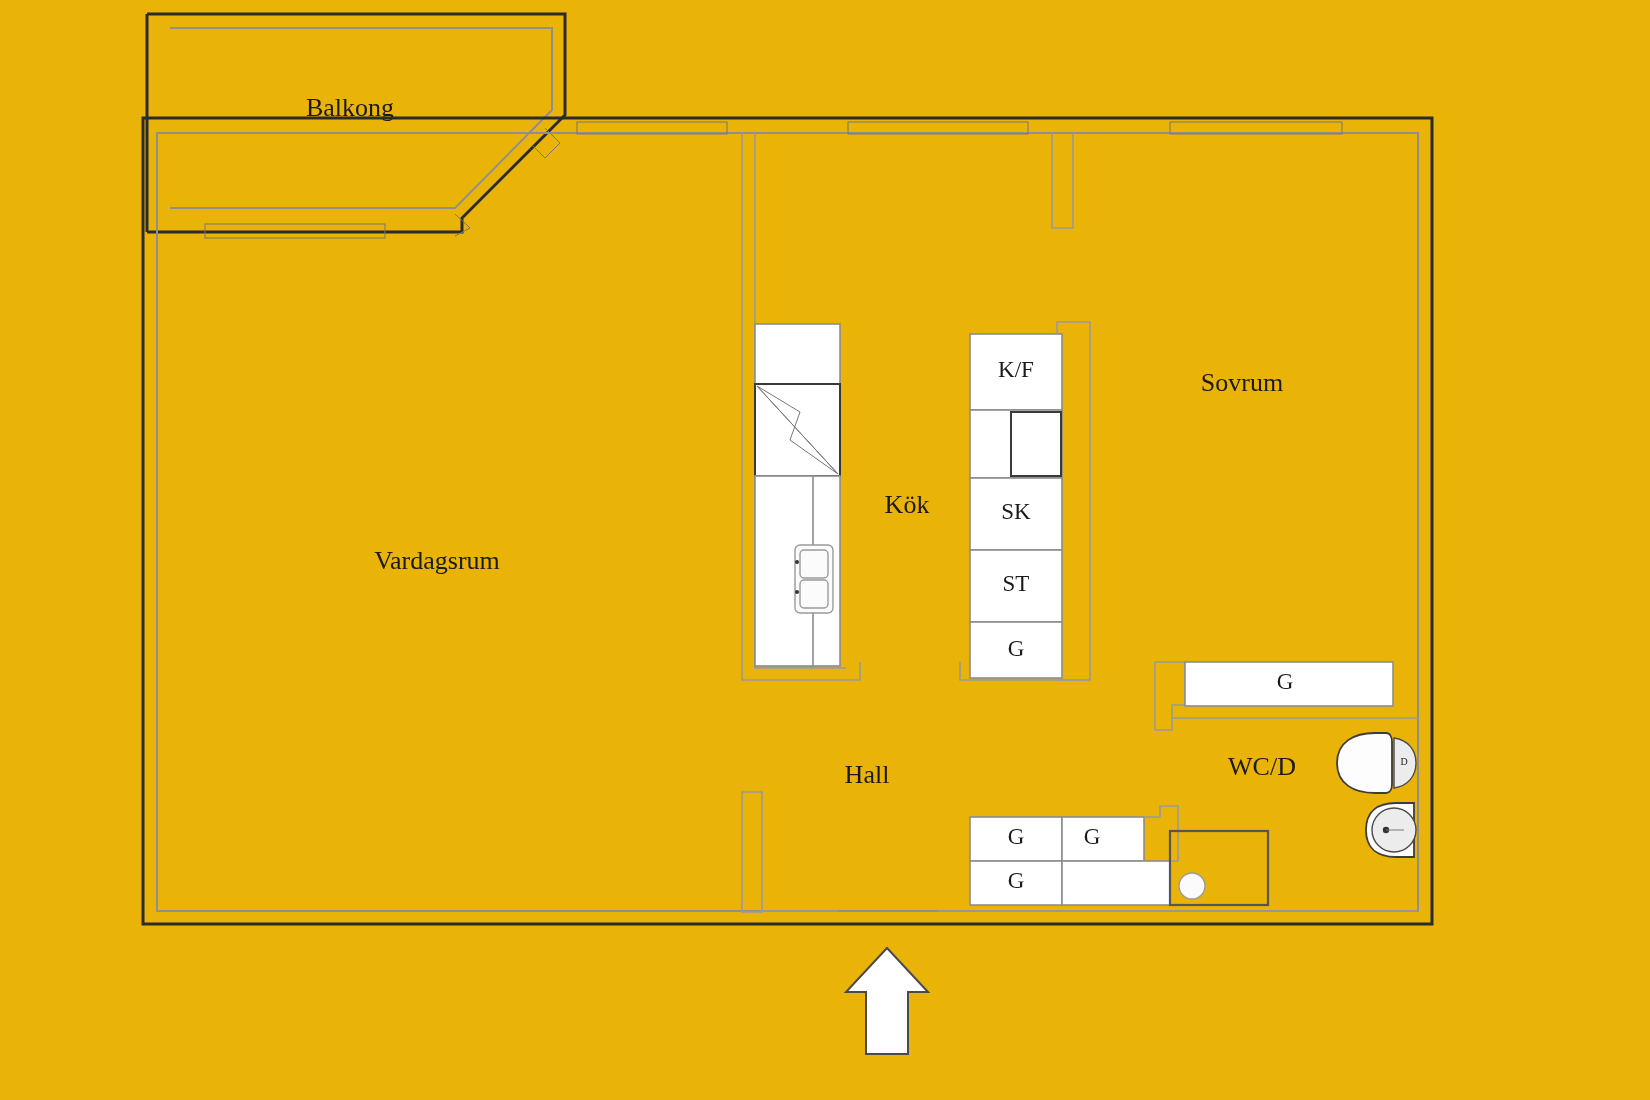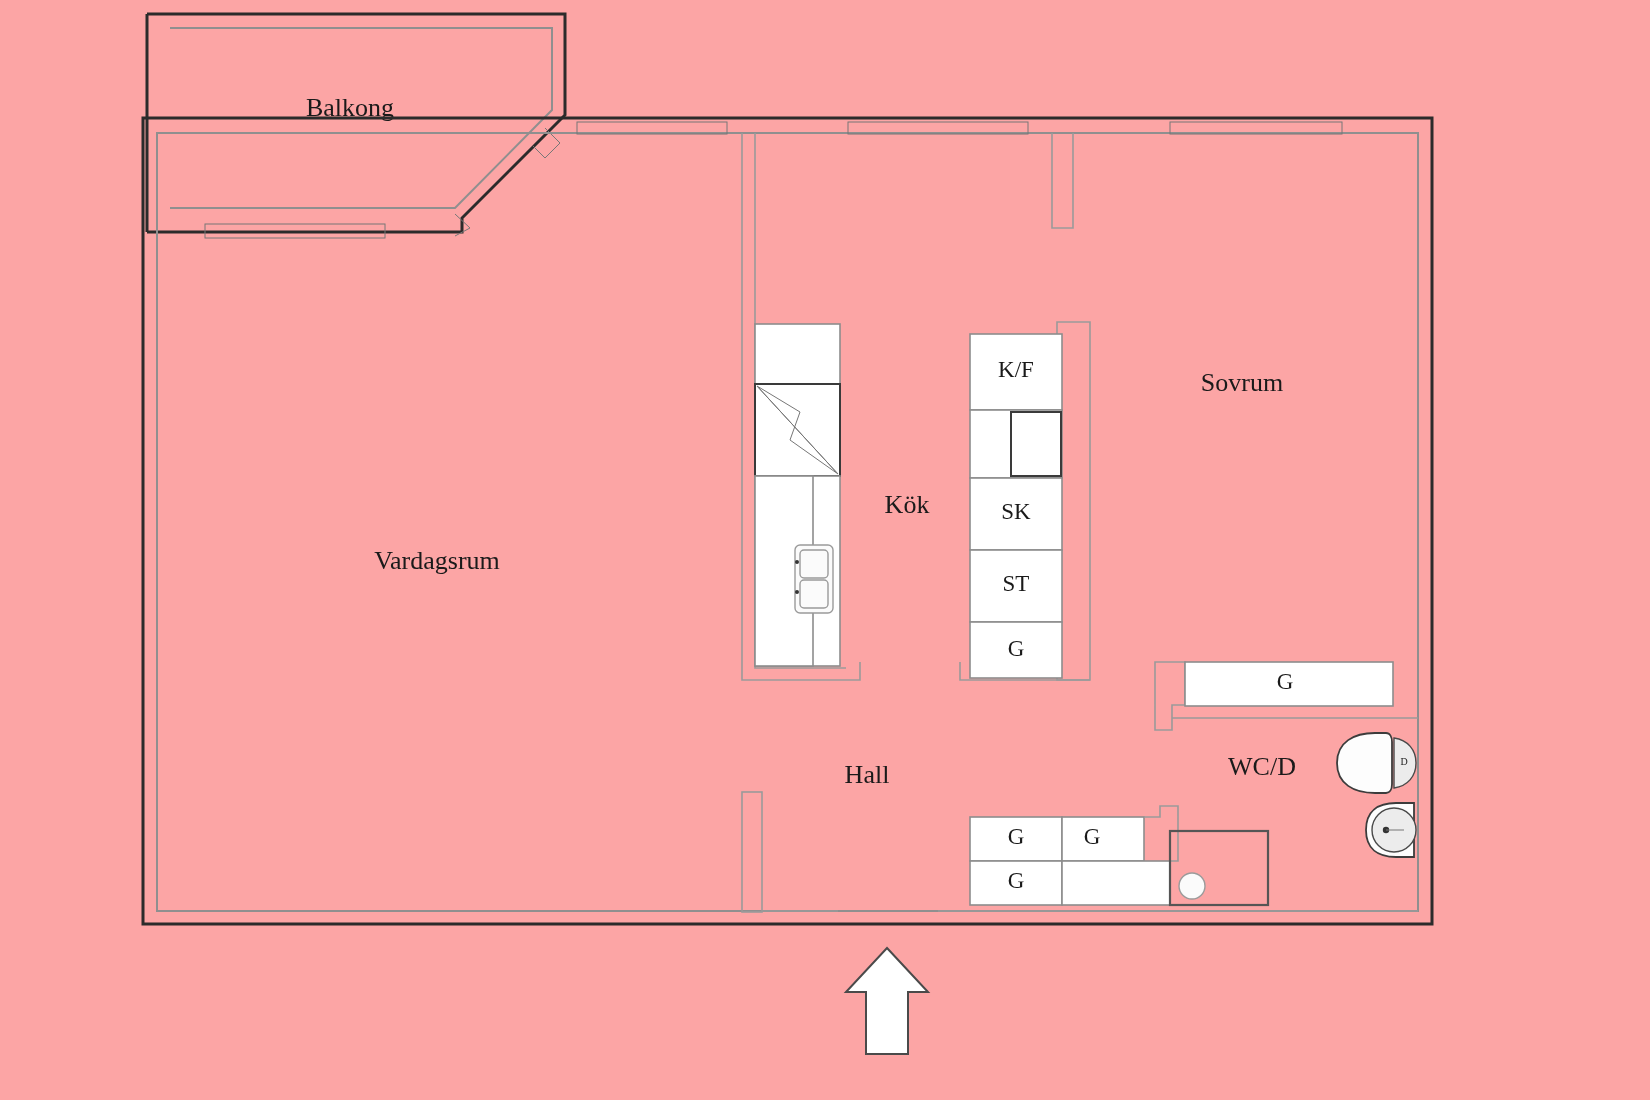--- a/index.html
+++ b/index.html
@@ -10,21 +10,21 @@
   body {
     width: 1650px;
     height: 1100px;
     font-family: "Liberation Serif", "DejaVu Serif", serif;
     overflow: hidden;
   }
   #floorplan-root {
     position: relative;
     width: 1650px;
     height: 1100px;
-    background: #fca5a5;
+    background: #eab308;
   }
   svg.plan {
     display: block;
     width: 1650px;
     height: 1100px;
   }
   .wall-outer {
     fill: none;
     stroke: #2b2b2b;
     stroke-width: 3;

